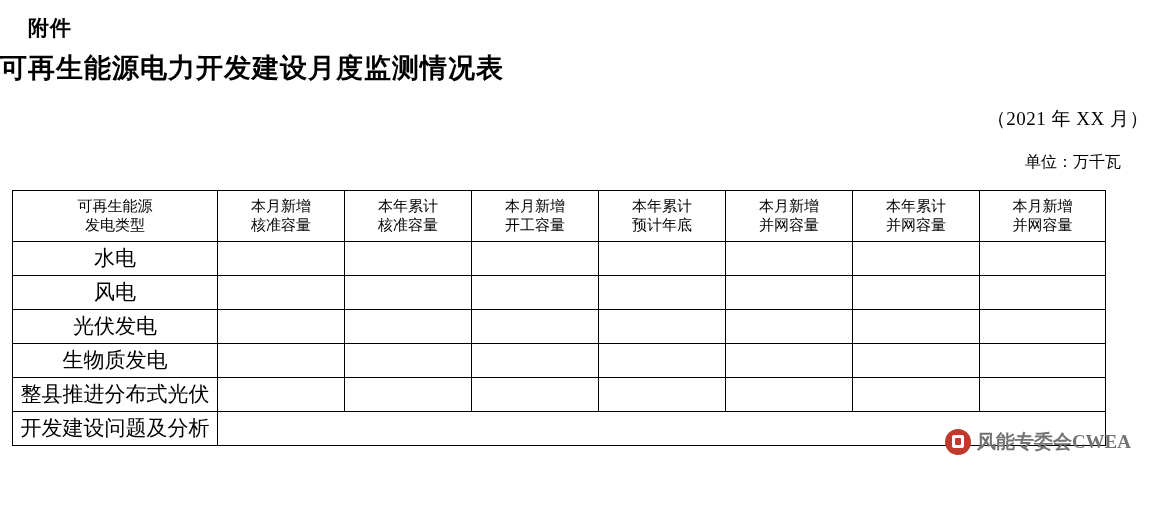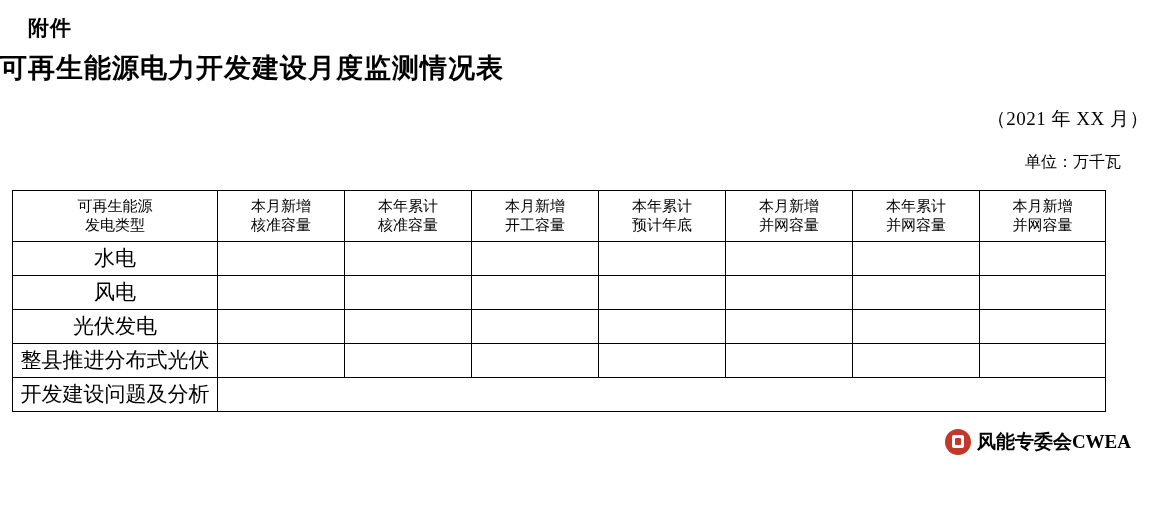--- a/index.html
+++ b/index.html
@@ -96,21 +96,21 @@
     display: block;
   }
   .watermark {
     position: absolute;
     right: 18px;
     bottom: 8px;
     display: flex;
     align-items: center;
     font-size: 19px;
     font-weight: bold;
-    color: #000000;
+    color: #737373;
   }
   .wm-logo {
     width: 26px;
     height: 26px;
     border-radius: 50%;
     background: #c0392b;
     margin-right: 6px;
     position: relative;
     flex: 0 0 auto;
   }
@@ -223,20 +223,30 @@
         <td class="row-label">光伏发电</td>
         <td></td>
         <td></td>
         <td></td>
         <td></td>
         <td></td>
         <td></td>
         <td></td>
       </tr>
 
+      <tr>
+        <td class="row-label">生物质发电</td>
+        <td></td>
+        <td></td>
+        <td></td>
+        <td></td>
+        <td></td>
+        <td></td>
+        <td></td>
+      </tr>
 
       <tr>
         <td class="row-label">整县推进分布式光伏</td>
         <td></td>
         <td></td>
         <td></td>
         <td></td>
         <td></td>
         <td></td>
         <td></td>

